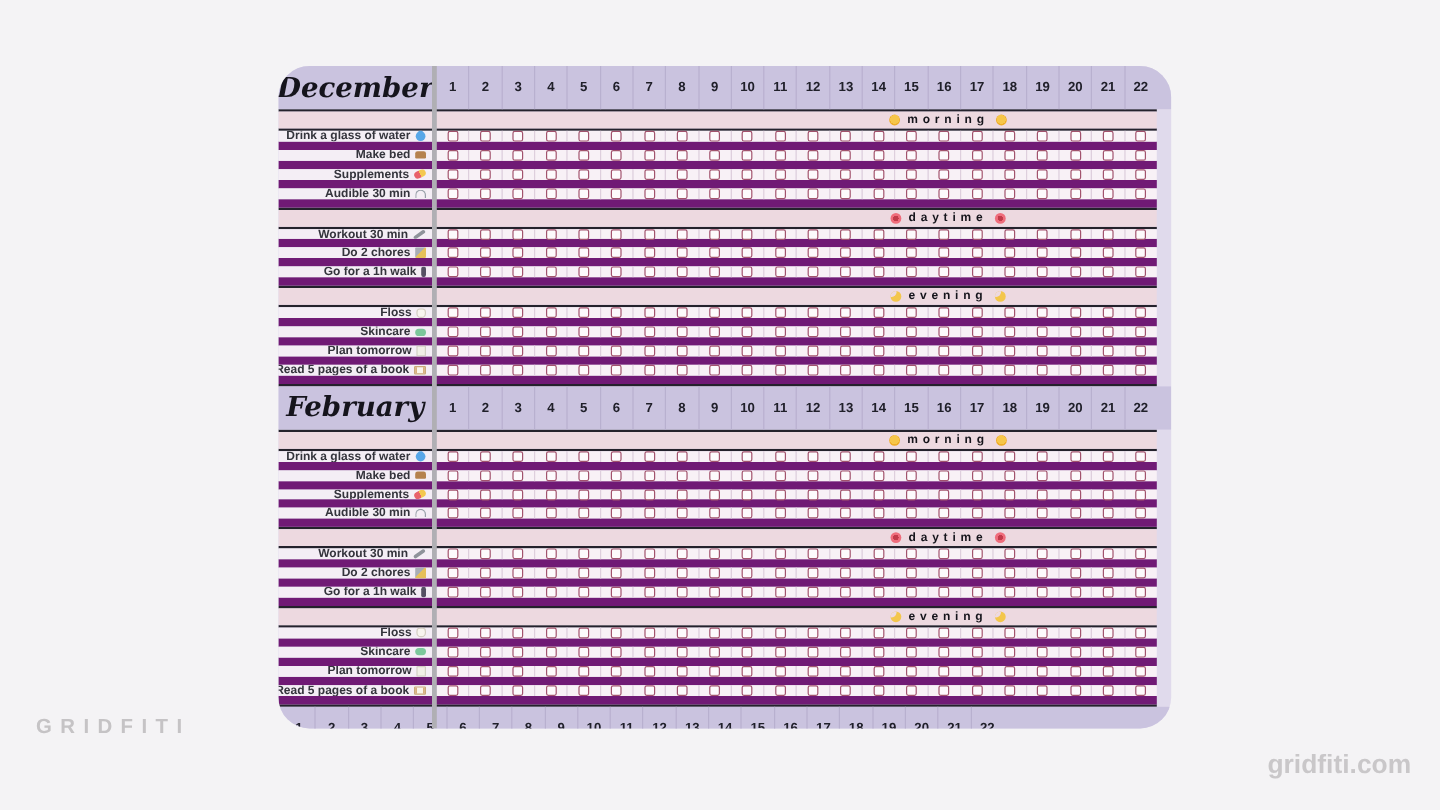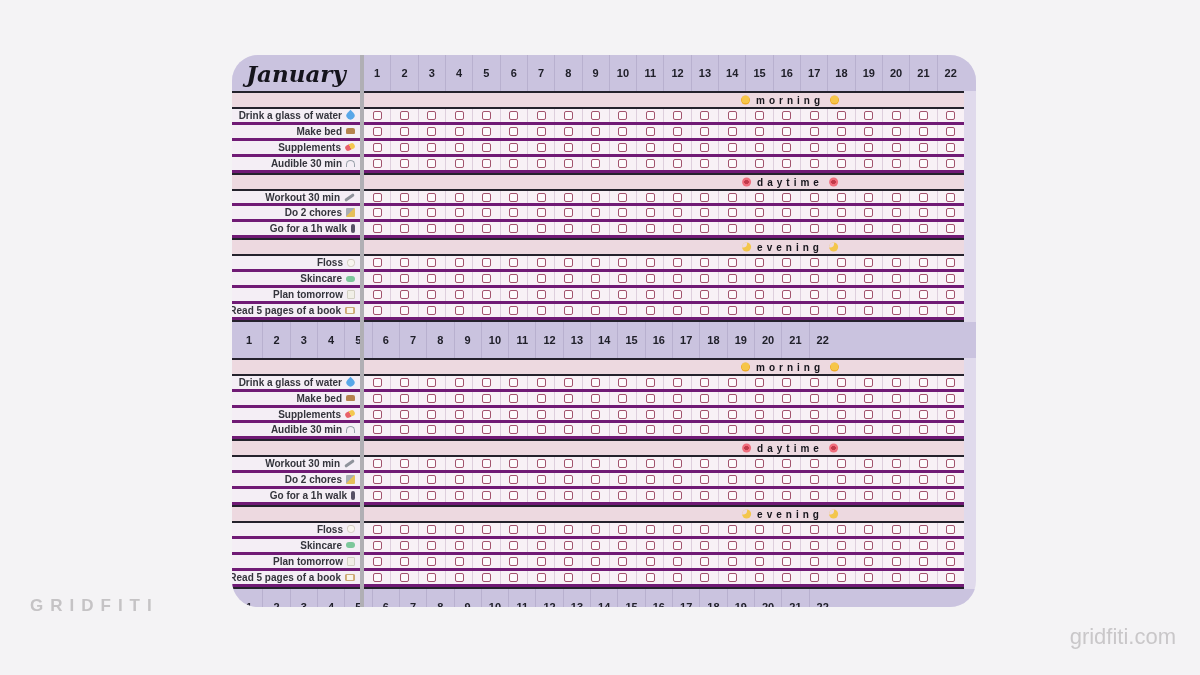--- a/index.html
+++ b/index.html
@@ -25,21 +25,21 @@
   .day-cell{font-size:11px;font-weight:bold;color:var(--txt);border-left:1px solid #b8b0cf}
   .grid .day-cell:first-child{border-left:none}
   
   .hline{width:732px;height:2px;background:var(--black-line)}
   
   .band-row{height:14px;background:var(--band-bg)}
   .band-label{position:absolute;left:558px;top:50%;transform:translate(-50%,-50%);
     display:flex;align-items:center;gap:6px;white-space:nowrap}
   .band-text{font-size:10px;font-weight:bold;letter-spacing:4px;color:#15141b;text-transform:lowercase}
   
-  .habit-row{height:15.9px;border-bottom:3px solid #701a75}
+  .habit-row{height:15.9px;border-bottom:7px solid #701a75}
   .habit-row .label-cell{background:var(--label-bg);display:flex;align-items:center;
     justify-content:flex-end;gap:4px;padding-right:5px;font-size:10px;font-weight:bold;
     color:#34343c;white-space:nowrap}
   .habit-row .spacer{background:var(--label-bg)}
   .gcell{background:var(--row-bg);border-left:1px solid #decfdd}
   .grid .gcell:first-child{border-left:none}
   .checkbox{width:9px;height:9px;border:1.5px solid var(--cb-border);border-radius:2px;background:#fdfafc}
   
   .hicon{display:inline-block;width:9px;height:9px;flex:0 0 auto}
   .icon-water-drop{background:#58a7e8;border-radius:0 50% 50% 50%;transform:rotate(45deg) scale(.9)}
@@ -52,31 +52,31 @@
   .icon-tooth{width:8px;height:8px;background:#f8f5ef;border:1px solid #d4cec2;border-radius:3px 3px 45% 45%}
   .icon-soap{height:6px;background:#7cc79b;border-radius:3px}
   .icon-memo{width:8px;height:9px;background:#f1efe7;border:1px solid #d2cfc3;border-radius:1px}
   .icon-book{width:10px;height:7px;background:linear-gradient(90deg,#d8b07c 18%,#f8f4ea 18%,#f8f4ea 82%,#d8b07c 82%);border:1px solid #c9a877;border-radius:1px}
   .icon-sun{border-radius:50%;background:radial-gradient(circle at 50% 45%,#f6c649 55%,#efac27 56%)}
   .icon-flower{border-radius:50%;background:radial-gradient(circle,#c23a4a 35%,#ef6d7c 36%)}
   .icon-moon{position:relative;border-radius:50%;background:#f3c64b;overflow:hidden}
   .icon-moon::after{content:"";position:absolute;left:-3px;top:-3px;width:8px;height:8px;border-radius:50%;background:var(--band-bg)}
   
   .wm-left{position:absolute;left:30px;top:596px;font-size:17px;font-weight:600;letter-spacing:7px;color:#c5c3c5}
-  .wm-right{position:absolute;right:24px;top:624px;font-size:22px;font-weight:400;color:#c9c7c9}
+  .wm-right{position:absolute;right:24px;top:624px;font-size:22px;font-weight:700;color:#c9c7c9}
 </style>
 </head>
 <body>
 
 <div class="page">
   <div class="card">
     <div id="tracker">
         <div class="row month-row">
           <div class="label-cell">
-            <div class="month-name">January</div>
+            <div class="month-name">December</div>
           </div>
           <div class="spacer"></div>
           <div class="grid">
             <div class="day-cell">1</div>
             <div class="day-cell">2</div>
             <div class="day-cell">3</div>
             <div class="day-cell">4</div>
             <div class="day-cell">5</div>
             <div class="day-cell">6</div>
             <div class="day-cell">7</div>
@@ -944,20 +944,23 @@
             <div class="gcell">
               <div class="checkbox"></div>
             </div>
             <div class="gcell">
               <div class="checkbox"></div>
             </div>
           </div>
         </div>
         <div class="hline"></div>
         <div class="row month-row">
+          <div class="label-cell">
+            <div class="month-name">February</div>
+          </div>
           <div class="spacer"></div>
           <div class="grid">
             <div class="day-cell">1</div>
             <div class="day-cell">2</div>
             <div class="day-cell">3</div>
             <div class="day-cell">4</div>
             <div class="day-cell">5</div>
             <div class="day-cell">6</div>
             <div class="day-cell">7</div>
             <div class="day-cell">8</div>

